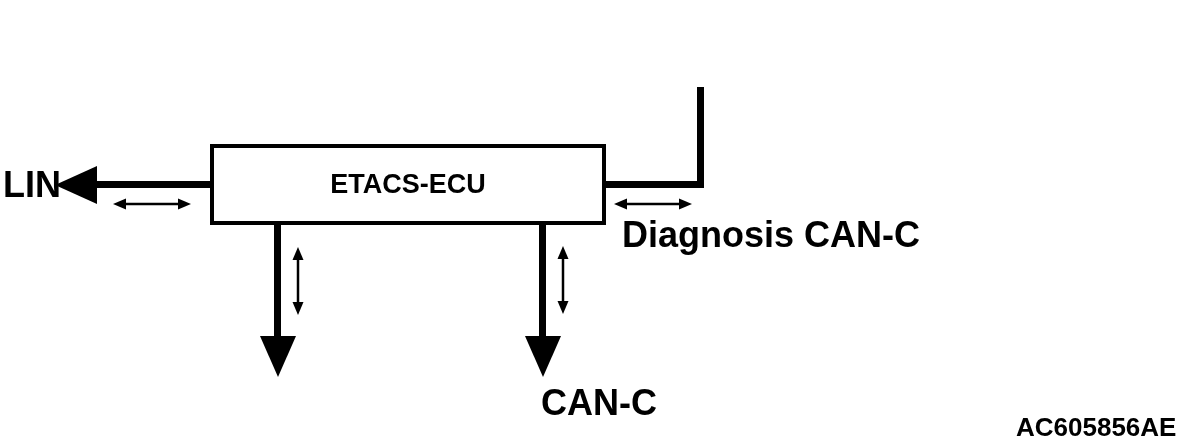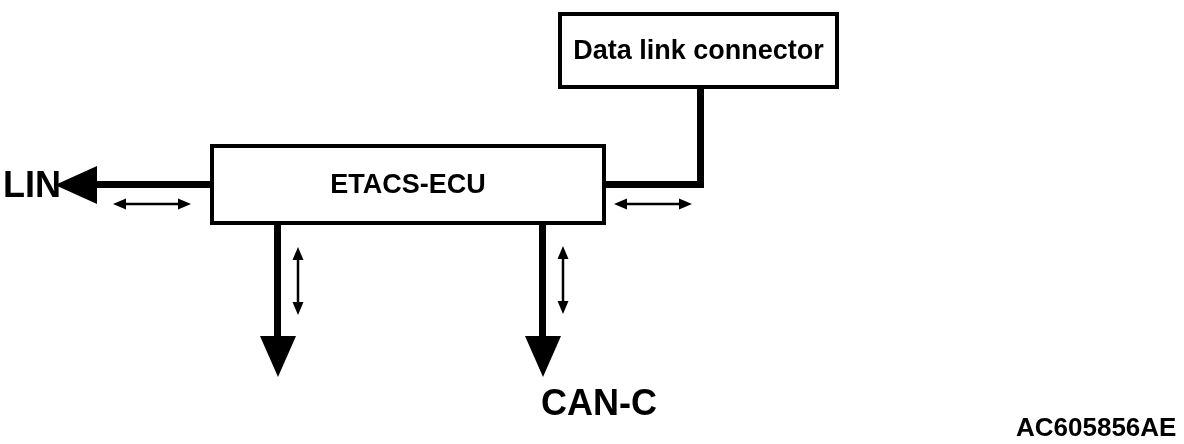--- a/index.html
+++ b/index.html
@@ -34,23 +34,20 @@
     border-right:18px solid transparent;
     border-top:41px solid #000000;
   }
   .dbl { position:absolute; display:block; }
 </style>
 </head>
 <body>
 
 <div class="canvas">
 
-  <div class="box" style="left:558px; top:12px; width:281px; height:77px;">
-    <span>Data link connector</span>
-  </div>
 
   <div class="box" style="left:210px; top:144px; width:396px; height:81px;">
     <span>ETACS-ECU</span>
   </div>
 
   <div class="line" style="left:95px; top:181px; width:116px; height:7px;"></div>
   <div class="line" style="left:604px; top:181px; width:100px; height:7px;"></div>
   <div class="line" style="left:697px; top:87px; width:7px; height:98px;"></div>
   <div class="line" style="left:274px; top:224px; width:7px; height:114px;"></div>
   <div class="line" style="left:539px; top:224px; width:7px; height:114px;"></div>
@@ -77,16 +74,17 @@
     <polygon points="7,68 1.5,55 12.5,55" fill="#000"></polygon>
   </svg>
 
   <svg class="dbl" style="left:556px; top:246px;" width="14" height="68" viewBox="0 0 14 68">
     <line x1="7" y1="12" x2="7" y2="56" stroke="#000" stroke-width="2.5"></line>
     <polygon points="7,0 1.5,13 12.5,13" fill="#000"></polygon>
     <polygon points="7,68 1.5,55 12.5,55" fill="#000"></polygon>
   </svg>
 
   <div class="label" style="left:3px; top:167px;">LIN</div>
+  <div class="label" style="left:622px; top:217px;">Diagnosis CAN-C</div>
   <div class="label" style="left:501px; top:385px;margin-left:40px;">CAN-C</div>
   <div class="code-label" style="left:1016px; top:414px;">AC605856AE</div>
 
 </div>
 
 </body></html>

